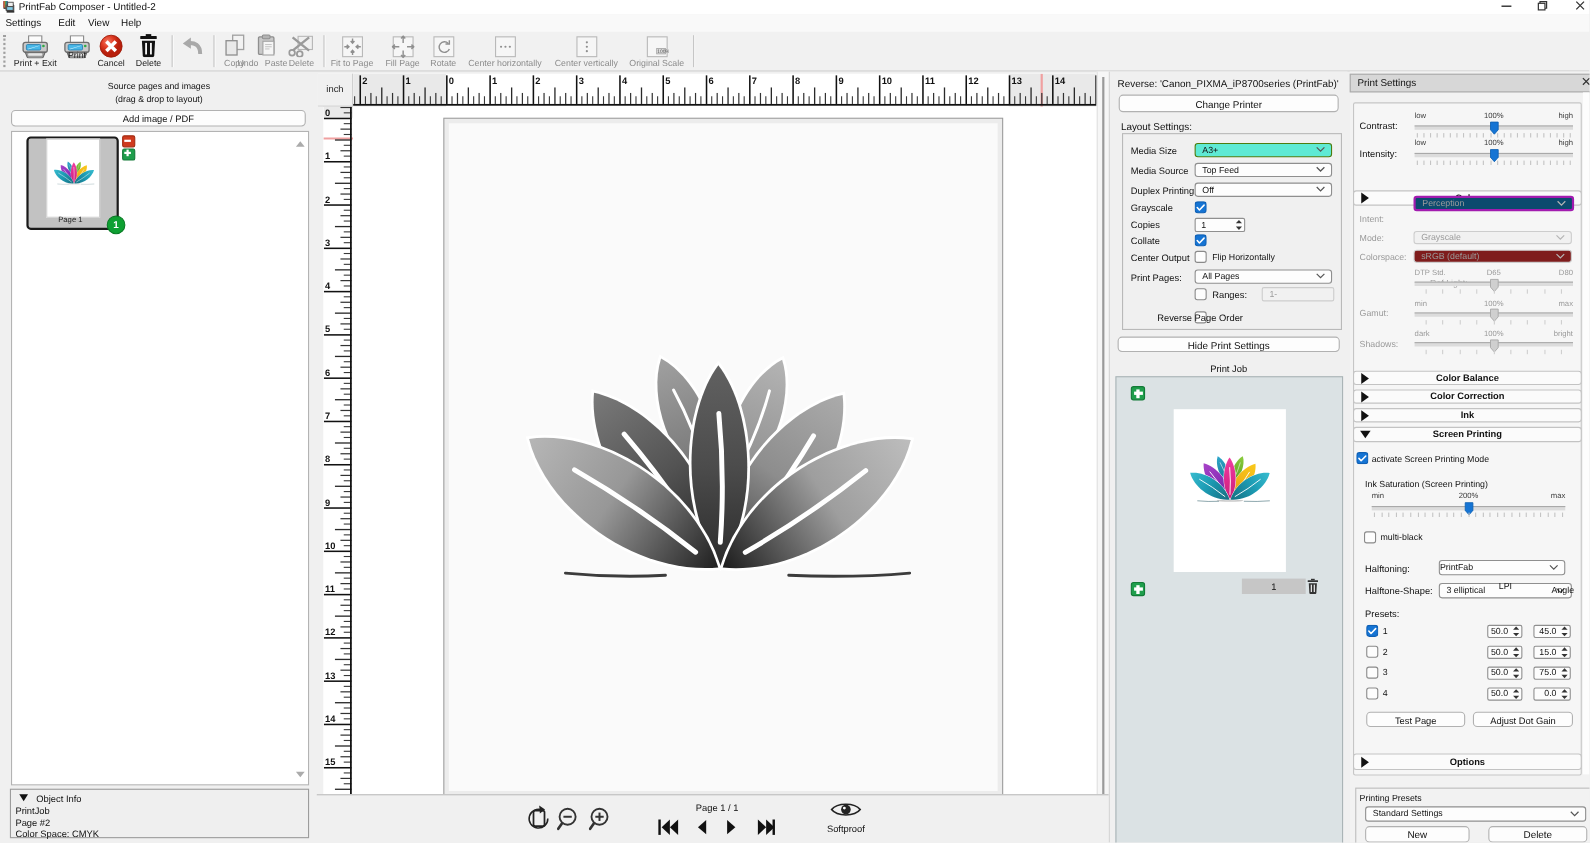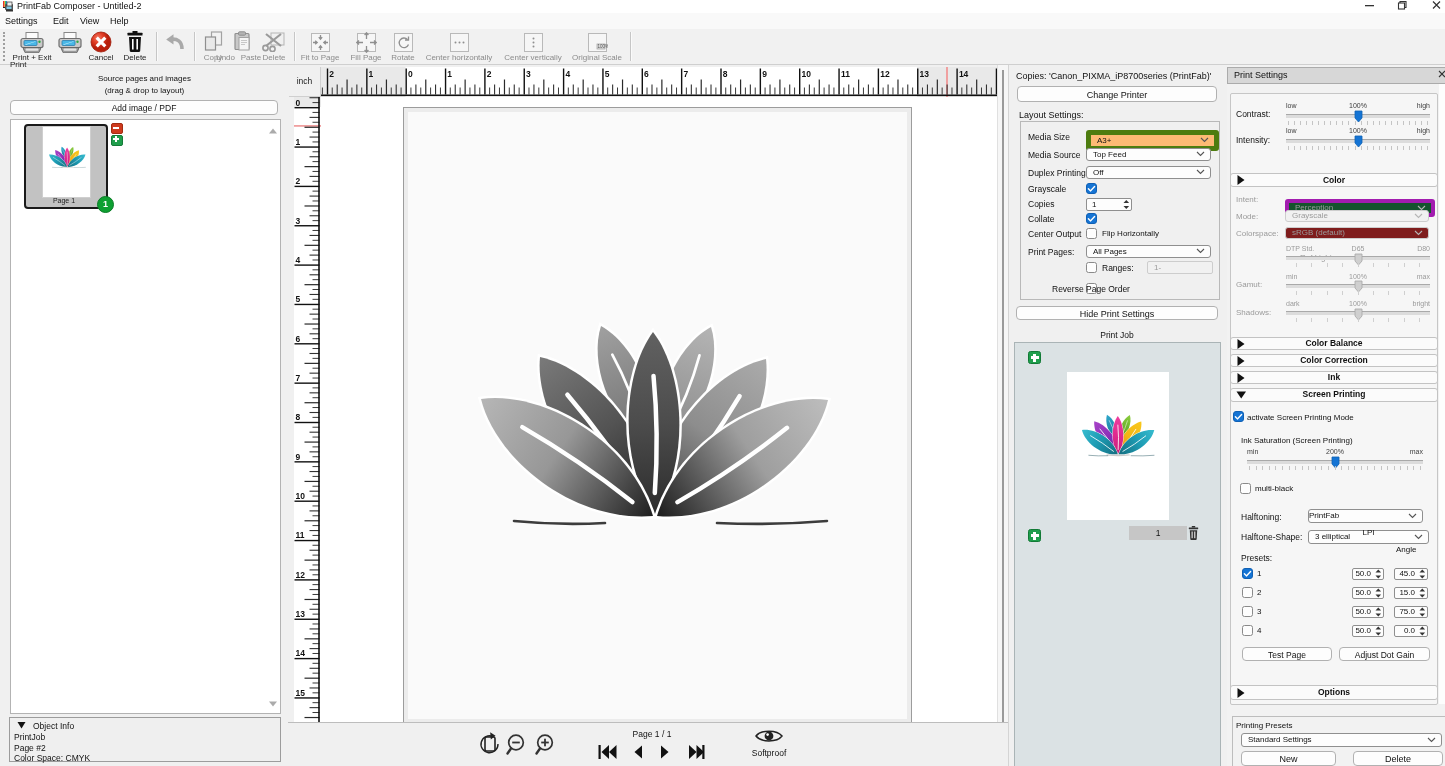--- a/index.html
+++ b/index.html
@@ -38,21 +38,21 @@
 <div style="position:absolute;left:-28px;top:53px;width:120px;font-size:8px;color:#1c1c1c;text-align:center;white-space:nowrap">Print + Exit</div>
 <svg class="abs" width="26" height="21" style="left:57px;top:32px">
     <rect x="7" y="0.5" width="12" height="7" fill="#fcfcfc" stroke="#888" stroke-width="1"></rect>
     <rect x="2" y="6.5" width="22" height="9" rx="2" fill="#c9c9c9" stroke="#6e6e6e" stroke-width="1.2"></rect>
     <rect x="5" y="8.5" width="13" height="5" rx="1" fill="#49b8e8" stroke="#2c7fae" stroke-width="0.8"></rect>
     <path d="M6,12.5 L16,9.5 L17,9.5 L7,12.8 Z" fill="#dff4fc"></path>
     <circle cx="20.5" cy="9.8" r="1.2" fill="#2faa44"></circle>
     <path d="M4,15.5 h18 l-1.5,4 a2,2 0 0 1 -2,1.5 h-11 a2,2 0 0 1 -2,-1.5 Z" fill="#9a9a9a" stroke="#666" stroke-width="1"></path>
     <rect x="6.5" y="16.5" width="13" height="2.2" rx="1" fill="#e6e6e6"></rect>
   </svg>
-<div style="position:absolute;left:10px;top:60px;width:120px;font-size:8px;color:#1c1c1c;text-align:left;white-space:nowrap">Print</div>
+<div style="position:absolute;left:10px;top:46px;width:120px;font-size:8px;color:#1c1c1c;text-align:center;white-space:nowrap">Print</div>
 <svg class="abs" width="22" height="22" style="left:90px;top:31px">
     <defs>
       <radialGradient id="rg" cx="0.35" cy="0.3">
         <stop offset="0" stop-color="#f47c66"></stop>
         <stop offset="0.55" stop-color="#e03c24"></stop>
         <stop offset="1" stop-color="#b81f0c"></stop>
       </radialGradient>
     </defs>
     <circle cx="11" cy="11" r="10" fill="url(#rg)" stroke="#9e1a08" stroke-width="0.8"></circle>
     <path d="M6.7,6.7 L15.3,15.3 M15.3,6.7 L6.7,15.3" stroke="#fff" stroke-width="3.2" stroke-linecap="butt"></path>
@@ -616,26 +616,26 @@
     <path d="M98.5,1 L106,8 L98.5,15 Z" fill="#111"></path>
     <rect x="104.3" y="1" width="2.2" height="14" fill="#111"></rect>
   </svg>
 <svg class="abs" width="30" height="18" style="left:754px;top:727px">
     <path d="M2,9 C7,2.5 23,2.5 28,9 C23,15.5 7,15.5 2,9 Z" fill="none" stroke="#222" stroke-width="1.5"></path>
     <circle cx="15" cy="9" r="4.4" fill="#222"></circle>
     <circle cx="13.6" cy="7.6" r="1.3" fill="#fff"></circle>
   </svg>
 <div style="position:absolute;left:730px;top:748px;width:78px;font-size:8.5px;color:#111;text-align:center;white-space:nowrap">Softproof</div>
 <div class="abs" style="left:1008px;top:65px;width:216px;height:701px;background:#f0f0f0;border-left:1px solid #d4d4d4"></div>
-<div style="position:absolute;left:1016px;top:71px;font-size:9px;color:#111111;text-align:left;white-space:nowrap">Copies: 'Canon_PIXMA_iP8700series (PrintFab)'</div>
+<div style="position:absolute;left:1016px;top:71px;font-size:9px;color:#111111;text-align:left;white-space:nowrap">Reverse: 'Canon_PIXMA_iP8700series (PrintFab)'</div>
 <div style="position:absolute;left:1017px;top:86px;width:200px;height:16px;background:#fdfdfd;border:1px solid #b1b1b1;border-radius:4px;font-size:9px;color:#111;line-height:16px;text-align:center;box-sizing:border-box">Change Printer</div>
 <div style="position:absolute;left:1019px;top:110px;font-size:9px;color:#111111;text-align:left;white-space:nowrap">Layout Settings:</div>
 <div class="abs" style="left:1020px;top:121px;width:198px;height:177px;border:1px solid #b9b9b9"></div>
 <div style="position:absolute;left:1028px;top:131.5px;font-size:8.5px;color:#111111;text-align:left;white-space:nowrap">Media Size</div>
-<div style="position:absolute;left:1086px;top:129.5px;width:117px;height:11px;background:#fdba74;border:5px solid #4d7c0f;border-radius:3px;font-size:8px;color:#111111;line-height:11px;padding-left:6px">A3+<svg width="9" height="6" style="position:absolute;right:5px;top:2px">
+<div style="position:absolute;left:1086px;top:129.5px;width:117px;height:11px;background:#5eead4;border:1px solid #4d7c0f;border-radius:3px;font-size:8px;color:#111111;line-height:11px;padding-left:6px">A3+<svg width="9" height="6" style="position:absolute;right:5px;top:2px">
       <path d="M1,1 L4.5,4.5 L8,1" fill="none" stroke="#555555" stroke-width="1.1"></path>
     </svg></div>
 <div style="position:absolute;left:1028px;top:149.5px;font-size:8.5px;color:#111111;text-align:left;white-space:nowrap">Media Source</div>
 <div style="position:absolute;left:1086px;top:147.5px;width:117px;height:11px;background:#fdfdfd;border:1px solid #8f8f8f;border-radius:3px;font-size:8px;color:#111111;line-height:11px;padding-left:6px">Top Feed<svg width="9" height="6" style="position:absolute;right:5px;top:2px">
       <path d="M1,1 L4.5,4.5 L8,1" fill="none" stroke="#555555" stroke-width="1.1"></path>
     </svg></div>
 <div style="position:absolute;left:1028px;top:167.5px;font-size:8.5px;color:#111111;text-align:left;white-space:nowrap">Duplex Printing</div>
 <div style="position:absolute;left:1086px;top:165.5px;width:117px;height:11px;background:#fdfdfd;border:1px solid #8f8f8f;border-radius:3px;font-size:8px;color:#111111;line-height:11px;padding-left:6px">Off<svg width="9" height="6" style="position:absolute;right:5px;top:2px">
       <path d="M1,1 L4.5,4.5 L8,1" fill="none" stroke="#555555" stroke-width="1.1"></path>
     </svg></div>
@@ -813,21 +813,21 @@
 <div style="position:absolute;left:1396.8px;top:145.5px;width:1px;height:4px;background:#c4c4c4"></div>
 <div style="position:absolute;left:1402.8px;top:145.5px;width:1px;height:4px;background:#c4c4c4"></div>
 <div style="position:absolute;left:1408.9px;top:145.5px;width:1px;height:4px;background:#c4c4c4"></div>
 <div style="position:absolute;left:1414.9px;top:145.5px;width:1px;height:4px;background:#c4c4c4"></div>
 <div style="position:absolute;left:1421.0px;top:145.5px;width:1px;height:4px;background:#c4c4c4"></div>
 <div style="position:absolute;left:1427.0px;top:145.5px;width:1px;height:4px;background:#c4c4c4"></div>
 <div style="position:absolute;left:1230px;top:172.5px;width:208px;height:14px;background:#fbfbfb;border:1px solid #c3c3c3;border-radius:3px;box-sizing:border-box;font-size:8.5px;font-weight:bold;color:#111;text-align:center;line-height:12px">Color<svg width="12" height="12" style="position:absolute;left:4px;top:0px">
       <path d="M2.5,1 L2.5,11 L9.5,6 Z" fill="#111"></path>
     </svg></div>
 <div style="position:absolute;left:1236px;top:195px;font-size:8px;color:#9a9a9a;text-align:left;white-space:nowrap">Intent:</div>
-<div style="position:absolute;left:1285px;top:199px;width:136px;height:10px;background:#14532d;border:4px solid #a21caf;border-radius:3px;font-size:8px;color:#9b9b9b;line-height:10px;padding-left:6px">Perception<svg width="9" height="6" style="position:absolute;right:5px;top:2px">
+<div style="position:absolute;left:1285px;top:178px;width:136px;height:10px;background:#0c4a6e;border:2px solid #a21caf;border-radius:3px;font-size:8px;color:#9b9b9b;line-height:10px;padding-left:6px">Perception<svg width="9" height="6" style="position:absolute;right:5px;top:2px">
       <path d="M1,1 L4.5,4.5 L8,1" fill="none" stroke="#b5b5b5" stroke-width="1.1"></path>
     </svg></div>
 <div style="position:absolute;left:1236px;top:211.5px;font-size:8px;color:#9a9a9a;text-align:left;white-space:nowrap">Mode:</div>
 <div style="position:absolute;left:1285px;top:210px;width:136px;height:10px;background:#f1f1f1;border:1px solid #cdcdcd;border-radius:3px;font-size:8px;color:#9b9b9b;line-height:10px;padding-left:6px">Grayscale<svg width="9" height="6" style="position:absolute;right:5px;top:2px">
       <path d="M1,1 L4.5,4.5 L8,1" fill="none" stroke="#b5b5b5" stroke-width="1.1"></path>
     </svg></div>
 <div style="position:absolute;left:1236px;top:228.5px;font-size:8px;color:#9a9a9a;text-align:left;white-space:nowrap">Colorspace:</div>
 <div style="position:absolute;left:1285px;top:226.5px;width:136px;height:10px;background:#7f1d1d;border:1px solid #cdcdcd;border-radius:3px;font-size:8px;color:#9b9b9b;line-height:10px;padding-left:6px">sRGB (default)<svg width="9" height="6" style="position:absolute;right:5px;top:2px">
       <path d="M1,1 L4.5,4.5 L8,1" fill="none" stroke="#b5b5b5" stroke-width="1.1"></path>
     </svg></div>
@@ -947,21 +947,21 @@
 <div style="position:absolute;left:1241px;top:512px;font-size:8.5px;color:#111111;text-align:left;white-space:nowrap">Halftoning:</div>
 <div style="position:absolute;left:1308px;top:509px;width:113px;height:12px;background:#fdfdfd;border:1px solid #8f8f8f;border-radius:3px;font-size:8px;color:#111111;line-height:12px;padding-left:0">PrintFab<svg width="9" height="6" style="position:absolute;right:5px;top:3px">
       <path d="M1,1 L4.5,4.5 L8,1" fill="none" stroke="#555555" stroke-width="1.1"></path>
     </svg></div>
 <div style="position:absolute;left:1241px;top:531.5px;font-size:8.5px;color:#111111;text-align:left;white-space:nowrap">Halftone-Shape:</div>
 <div style="position:absolute;left:1308px;top:529.5px;width:113px;height:12px;background:#fdfdfd;border:1px solid #8f8f8f;border-radius:3px;font-size:8px;color:#111111;line-height:12px;padding-left:6px">3 elliptical<svg width="9" height="6" style="position:absolute;right:5px;top:3px">
       <path d="M1,1 L4.5,4.5 L8,1" fill="none" stroke="#555555" stroke-width="1.1"></path>
     </svg></div>
 <div style="position:absolute;left:1241px;top:552.5px;font-size:8.5px;color:#111111;text-align:left;white-space:nowrap">Presets:</div>
 <div style="position:absolute;left:1353px;top:528px;width:31px;font-size:8px;color:#111;text-align:center;white-space:nowrap">LPI</div>
-<div style="position:absolute;left:1396px;top:545px;width:35px;font-size:8px;color:#111;text-align:left;white-space:nowrap">Angle</div>
+<div style="position:absolute;left:1396px;top:532px;width:35px;font-size:8px;color:#111;text-align:right;white-space:nowrap">Angle</div>
 <svg width="11" height="11" style="position:absolute;left:1242px;top:567.5px">
     <rect x="0.5" y="0.5" width="10" height="10" rx="2.5" fill="#1574d4" stroke="#1060b4" stroke-width="1"></rect>
     <path d="M2.4,5.7 l2.0,2.2 l4.2,-4.4" fill="none" stroke="#ffffff" stroke-width="1.4" stroke-linecap="round" stroke-linejoin="round"></path>
   </svg>
 <div style="position:absolute;left:1257px;top:569.0px;font-size:8px;color:#111111;text-align:left;white-space:nowrap">1</div>
 <div style="position:absolute;left:1352px;top:567.5px;width:30px;height:10px;background:#fdfdfd;border:1px solid #8f8f8f;border-radius:2px;font-size:8px;color:#111;line-height:10px">
     <span style="position:absolute;right:12px">50.0</span>
     <span style="position:absolute;right:0;top:0;bottom:0;width:9px"><svg width="9" height="10">
         <path d="M1.5,3.5 l2.8,-3 l2.8,3 Z" fill="#333"></path>
         <path d="M1.5,6.5 l2.8,3 l2.8,-3 Z" fill="#333"></path>

